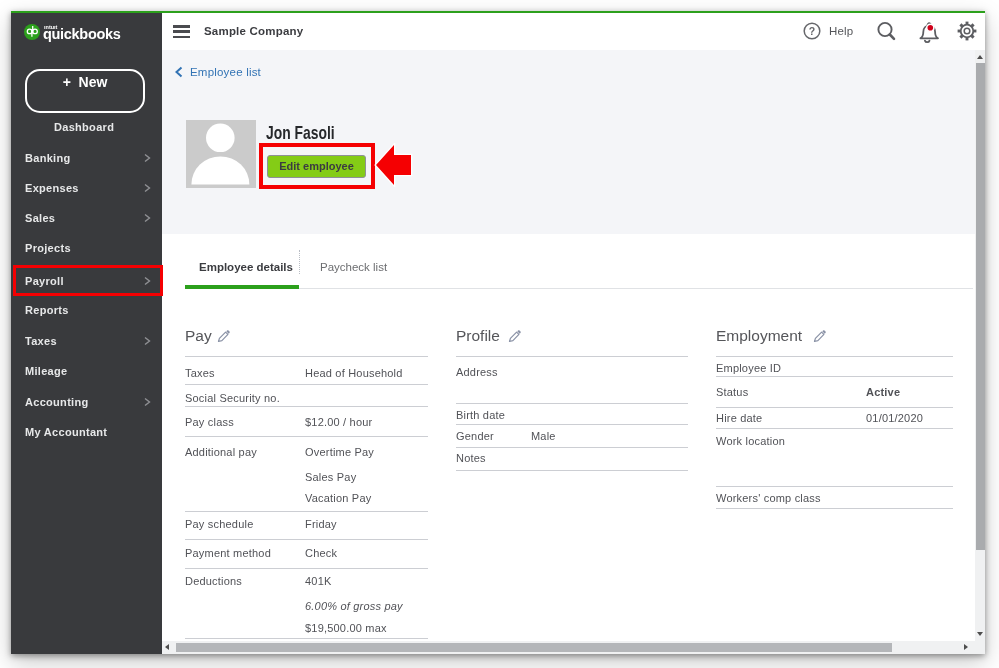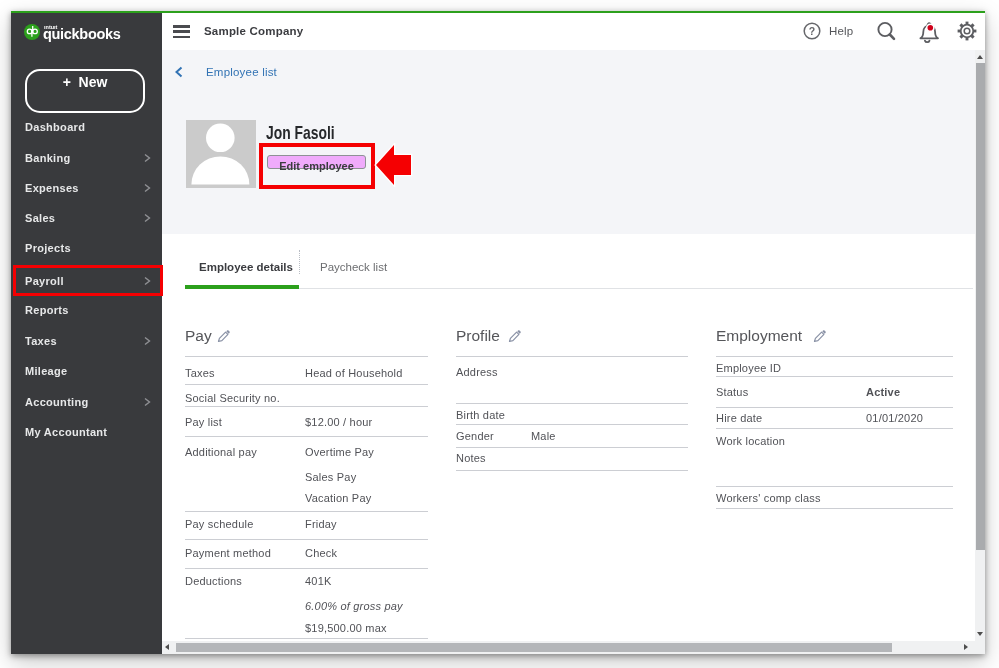--- a/index.html
+++ b/index.html
@@ -36,21 +36,21 @@
     <line x1="8.7" y1="3.9" x2="8.7" y2="11.4"></line>
   </g>
   <text x="20" y="6.5" font-size="5.5" font-weight="700" fill="#fff" font-family="Liberation Sans">ıntuıt</text>
   <text x="19" y="16.5" font-size="14.5" font-weight="700" fill="#fff" font-family="Liberation Sans" letter-spacing="-0.3">quickbooks</text>
 </svg>
 </div>
 <div class="abs" style="left:25px;top:69px;width:120px;height:44px;border:2px solid #fff;
      border-radius:15px;box-sizing:border-box;color:#fff;font-size:14px;font-weight:700;
      text-align:center;line-height:23px;">+&nbsp;&nbsp;New</div>
 
-<div class="abs mitem" style="top:121px;">Dashboard</div>
+<div class="abs mitem" style="top:121px;margin-left:29px;">Dashboard</div>
 <div class="abs mitem" style="top:151.5px;">Banking</div>
 <div class="abs mitem" style="top:182px;">Expenses</div>
 <div class="abs mitem" style="top:212px;">Sales</div>
 <div class="abs mitem" style="top:242px;">Projects</div>
 <div class="abs mitem" style="top:274.5px;">Payroll</div>
 <div class="abs mitem" style="top:304px;">Reports</div>
 <div class="abs mitem" style="top:334.5px;">Taxes</div>
 <div class="abs mitem" style="top:364.5px;">Mileage</div>
 <div class="abs mitem" style="top:395.5px;">Accounting</div>
 <div class="abs mitem" style="top:426px;">My Accountant</div>
@@ -110,32 +110,32 @@
       <line x1="16.6" y1="16.6" x2="18.6" y2="18.6"></line>
       <line x1="5.4" y1="18.6" x2="7.4" y2="16.6"></line>
       <line x1="16.6" y1="7.4" x2="18.6" y2="5.4"></line>
     </g>
   </g>
 </svg>
 
 <svg class="abs" style="left:174px;top:66px;" width="10" height="12" viewBox="0 0 10 12">
   <polyline points="7.5,1.5 2.5,6 7.5,10.5" fill="none" stroke="#3273b4" stroke-width="2"></polyline>
 </svg>
-<div class="abs" style="left:206px;top:65.5px;font-size:11.5px;color:#3273b4;letter-spacing:.2px;">Employee list</div>
+<div class="abs" style="left:190px;top:65.5px;font-size:11.5px;color:#3273b4;letter-spacing:.2px;">Employee list</div>
 
 <div class="abs" style="left:186px;top:120px;width:70px;height:68px;background:#cbcbcb;">
 <svg width="70" height="68" viewBox="0 0 70 68">
   <circle cx="34.3" cy="17.8" r="14.3" fill="#fff"></circle>
   <path d="M5.4,64.4 a29,28 0 0 1 58,0 z" fill="#fff"></path>
 </svg>
 </div>
 <div class="abs" style="left:266px;top:122px;font-size:19px;font-weight:700;color:#26282b;transform:scaleX(.73);transform-origin:0 0;white-space:nowrap;">Jon Fasoli</div>
 <div class="abs" style="left:259px;top:143px;width:116px;height:46px;border:4px solid #f50002;box-sizing:border-box;"></div>
-<div class="abs" style="left:267px;top:155px;width:99px;height:14px;border:1px solid #8e9196;border-radius:3px;
-     box-sizing:border-box;background:#f0abfc;text-align:center;line-height:21px;font-size:11px;font-weight:700;color:#3b3c40;">Edit employee</div>
+<div class="abs" style="left:267px;top:155px;width:99px;height:23px;border:1px solid #8e9196;border-radius:3px;
+     box-sizing:border-box;background:#84cc16;text-align:center;line-height:21px;font-size:11px;font-weight:700;color:#3b3c40;">Edit employee</div>
 <svg class="abs" style="left:374px;top:142.5px;" width="39" height="44" viewBox="0 0 39 44">
   <polygon points="2,22 20,2 20,12 37,12 37,32 20,32 20,42" fill="#f50002" stroke="#ffffff" stroke-width="2.6" stroke-linejoin="miter"></polygon>
   <polygon points="2,22 20,2 20,12 37,12 37,32 20,32 20,42" fill="#f50002"></polygon>
 </svg>
 
 <div class="abs" style="left:199px;top:260.5px;font-size:11.5px;font-weight:700;color:#3b3c40;">Employee details</div>
 <div class="abs" style="left:299px;top:250px;height:24px;border-left:1px dotted #b9bdc4;"></div>
 <div class="abs" style="left:320px;top:260.5px;font-size:11.5px;color:#6d6e71;">Paycheck list</div>
 <div class="abs" style="left:185px;top:288px;width:788px;height:1px;background:#e0e2e5;"></div>
 <div class="abs" style="left:185px;top:285px;width:114px;height:4px;background:#2ca01c;"></div>
@@ -144,21 +144,21 @@
 <svg class="abs" style="left:217px;top:329px;" width="14" height="14" viewBox="0 0 14 14">
     <path d="M8.6,3.1 L10.9,5.4 L4.9,11.6 L1.5,12.5 L2.4,9.3 Z" fill="none" stroke="#8a92a6" stroke-width="1.2" stroke-linejoin="round"></path>
     <path d="M9.3,2.35 L10.3,1.35 a2.05,2.05 0 0 1 2.4,2.4 L11.65,4.7 Z" fill="#8a92a6"></path>
   </svg>
 <div class="abs line" style="left:185px;top:356px;width:243px;"></div>
 <div class="abs t13" style="left:185px;top:365px;">Taxes</div>
 <div class="abs t13" style="left:305px;top:365px;">Head of Household</div>
 <div class="abs line" style="left:185px;top:384px;width:243px;"></div>
 <div class="abs t13" style="left:185px;top:389.5px;">Social Security no.</div>
 <div class="abs line" style="left:185px;top:405.5px;width:243px;"></div>
-<div class="abs t13" style="left:185px;top:414px;">Pay list</div>
+<div class="abs t13" style="left:185px;top:414px;">Pay class</div>
 <div class="abs t13" style="left:305px;top:414px;">$12.00 / hour</div>
 <div class="abs line" style="left:185px;top:436px;width:243px;"></div>
 <div class="abs t13" style="left:185px;top:443.5px;">Additional pay</div>
 <div class="abs t13" style="left:305px;top:443.5px;">Overtime Pay</div>
 <div class="abs t13" style="left:305px;top:469px;">Sales Pay</div>
 <div class="abs t13" style="left:305px;top:490px;">Vacation Pay</div>
 <div class="abs line" style="left:185px;top:510.5px;width:243px;"></div>
 <div class="abs t13" style="left:185px;top:516px;">Pay schedule</div>
 <div class="abs t13" style="left:305px;top:516px;">Friday</div>
 <div class="abs line" style="left:185px;top:539px;width:243px;"></div>

